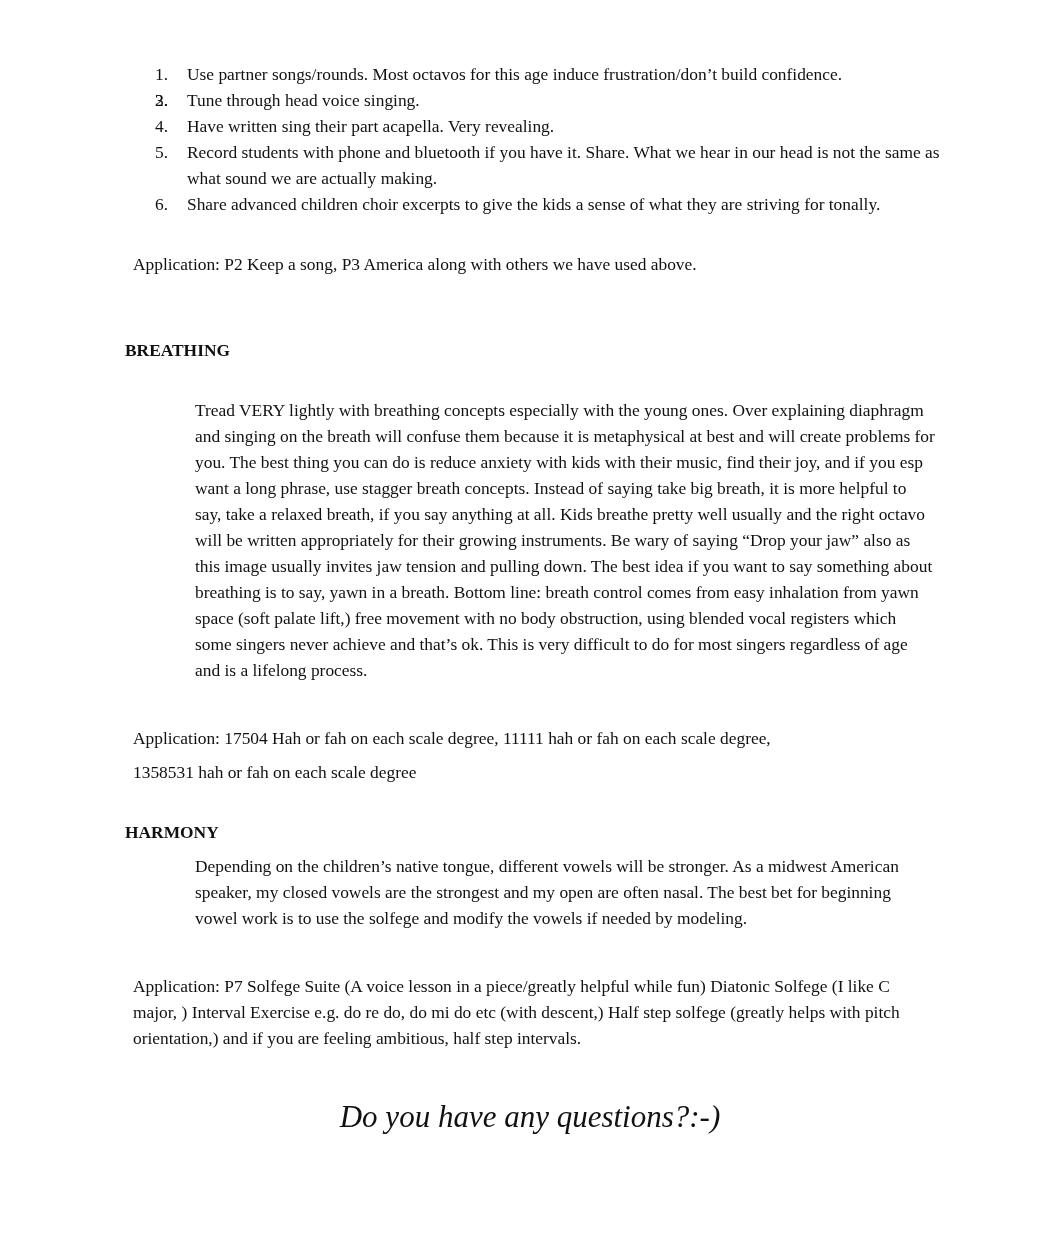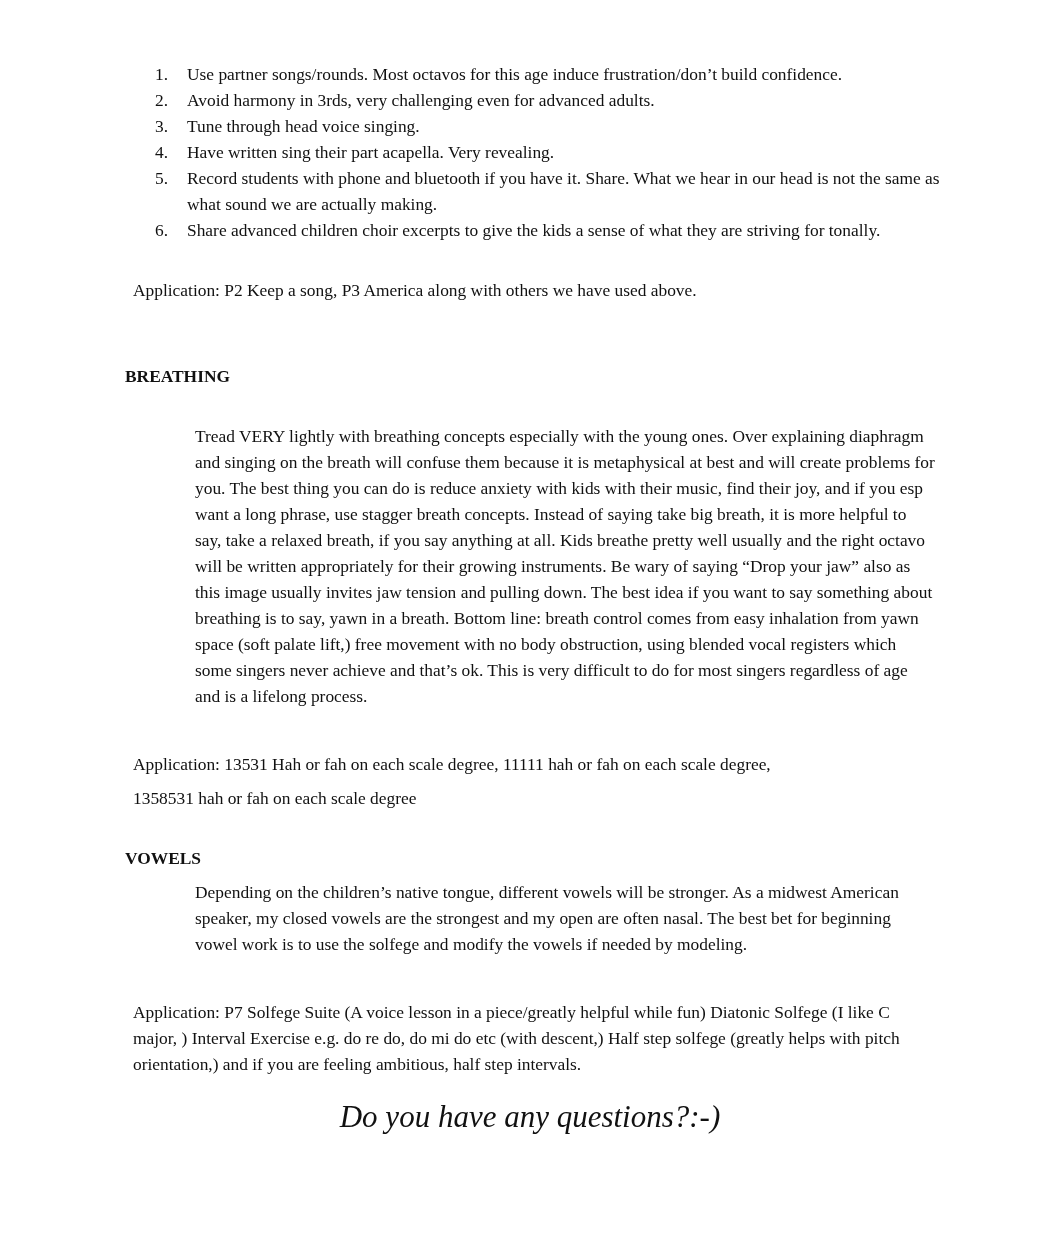--- a/index.html
+++ b/index.html
@@ -65,45 +65,45 @@
     }
   </style>
 </head>
 <body>
 
 <div class="page">
 
   <section>
     <ol class="list">
       <li><span class="num">1.</span><span>Use partner songs/rounds.  Most octavos for this age induce frustration/don’t build confidence.</span></li>
-      <li><span class="num">2.</span><span>Avoid harmony in 3rds, very challenging even for advanced adults.</span></li>
+      <li><span class="num">2.</span></li>
       <li><span class="num">3.</span><span>Tune through head voice singing.</span></li>
       <li><span class="num">4.</span><span>Have written sing their part acapella.  Very revealing.</span></li>
       <li><span class="num">5.</span><span>Record students with phone and bluetooth if you have it. Share.  What we hear in our head is not the same as what sound we are actually making.</span></li>
       <li><span class="num">6.</span><span>Share advanced children choir excerpts to give the kids a sense of what they are striving for tonally.</span></li>
     </ol>
     <div class="gap-26"></div>
     <p class="para">Application: P2 Keep a song, P3 America along with others we have used above.</p>
   </section>
 
   <div class="gap-52"></div>
 
   <section>
     <p class="heading">BREATHING</p>
     <div class="gap-26"></div>
     <p class="para indent">Tread VERY lightly with breathing concepts especially with the young ones.  Over explaining diaphragm and singing on the breath will confuse them because it is metaphysical at best and will create problems for you.  The best thing you can do is reduce anxiety with kids with their music, find their joy, and if you esp want a long phrase, use stagger breath concepts.  Instead of saying take big breath, it is more helpful to say, take a relaxed breath, if you say anything at all.  Kids breathe pretty well usually and the right octavo will be written appropriately for their growing instruments.  Be wary of saying “Drop your jaw” also as this image usually invites jaw tension and pulling down.  The best idea if you want to say something about breathing is to say, yawn in a breath.  Bottom line: breath control comes from easy inhalation from yawn space (soft palate lift,) free movement with no body obstruction, using blended vocal registers which some singers never achieve and that’s ok.  This is very difficult to do for most singers regardless of age and is a lifelong process.</p>
     <div class="gap-26"></div>
-    <p class="para">Application:  13531 Hah or fah on each scale degree, 11111 hah or fah on each scale degree,</p>
+    <p class="para">Application:  17504 Hah or fah on each scale degree, 11111 hah or fah on each scale degree,</p>
     <p class="para">1358531 hah or fah on each scale degree</p>
   </section>
 
   <div class="gap-26"></div>
 
   <section>
-    <p class="heading">VOWELS</p>
+    <p class="heading">HARMONY</p>
     <p class="para indent">Depending on the children’s native tongue, different vowels will be stronger.  As a midwest American speaker, my closed vowels are the strongest and my open are often nasal.  The best bet for beginning vowel work is to use the solfege and modify the vowels if needed by modeling.</p>
     <div class="gap-26"></div>
     <p class="para">Application:  P7 Solfege Suite (A voice lesson in a piece/greatly helpful while fun) Diatonic Solfege (I like C major, ) Interval Exercise e.g. do re do, do mi do etc (with descent,) Half step solfege (greatly helps with pitch orientation,) and if you are feeling ambitious, half step intervals.</p>
   </section>
 
 </div>
 
 <p class="closing">Do you have any questions?:-)</p>
 
 </body></html>

